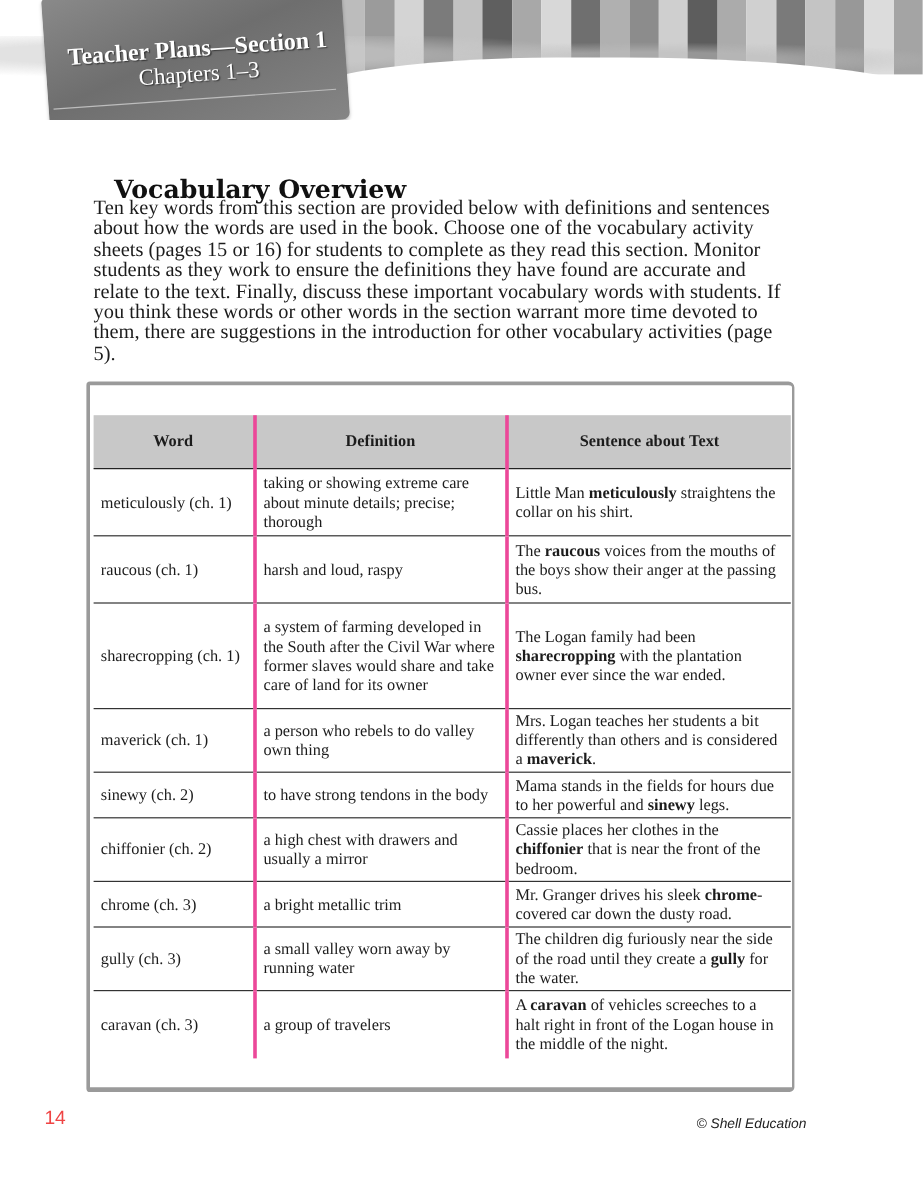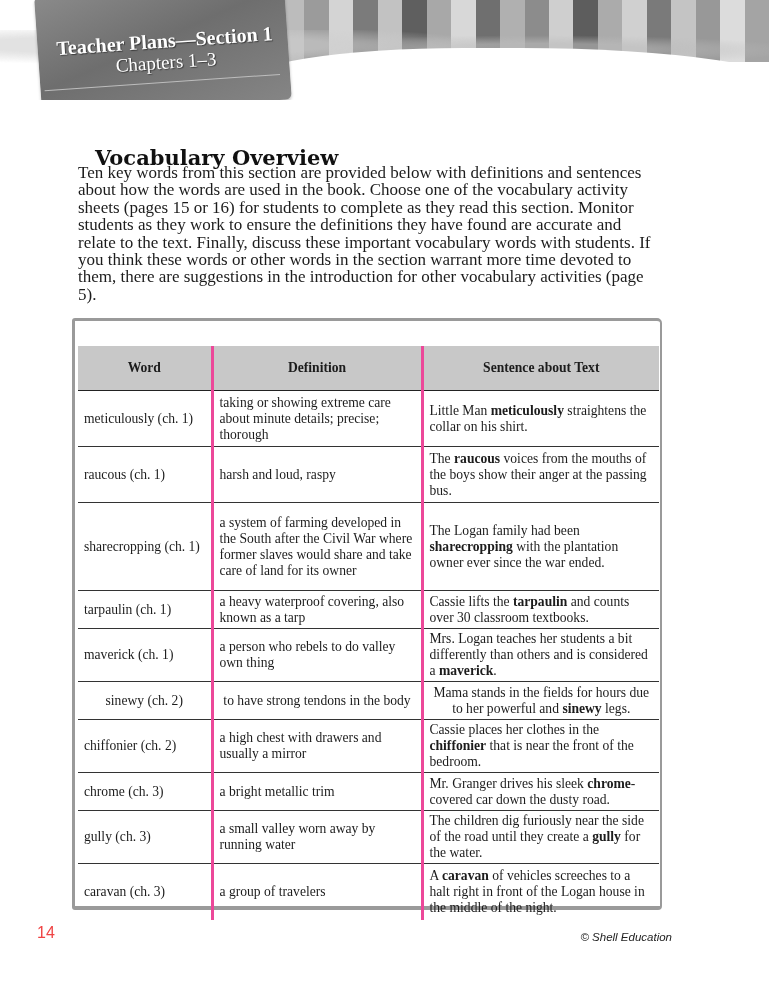--- a/index.html
+++ b/index.html
@@ -161,31 +161,26 @@
       <tr style="height: 56px;">
         <td>raucous (ch. 1)</td>
         <td>harsh and loud, raspy</td>
         <td><span>The </span><b>raucous</b><span> voices from the mouths of the boys show their anger at the passing bus.</span></td>
       </tr>
       <tr style="height: 88px;">
         <td>sharecropping (ch. 1)</td>
         <td>a system of farming developed in the South after the Civil War where former slaves would share and take care of land for its owner</td>
         <td><span>The Logan family had been </span><b>sharecropping</b><span> with the plantation owner ever since the war ended.</span></td>
       </tr>
-      <tr style="height: 38px;">
-        <td>tarpaulin (ch. 1)</td>
-        <td>a heavy waterproof covering, also known as a tarp</td>
-        <td><span>Cassie lifts the </span><b>tarpaulin</b><span> and counts over 30 classroom textbooks.</span></td>
-      </tr>
       <tr style="height: 48px;">
         <td>maverick (ch. 1)</td>
         <td>a person who rebels to do valley own thing</td>
         <td><span>Mrs. Logan teaches her students a bit differently than others and is considered a </span><b>maverick</b><span>.</span></td>
       </tr>
-      <tr style="height: 38px; text-align: center;">
+      <tr style="height: 38px;">
         <td>sinewy (ch. 2)</td>
         <td>to have strong tendons in the body</td>
         <td><span>Mama stands in the fields for hours due to her powerful and </span><b>sinewy</b><span> legs.</span></td>
       </tr>
       <tr style="height: 48px;">
         <td>chiffonier (ch. 2)</td>
         <td>a high chest with drawers and usually a mirror</td>
         <td><span>Cassie places her clothes in the </span><b>chiffonier</b><span> that is near the front of the bedroom.</span></td>
       </tr>
       <tr style="height: 38px;">

